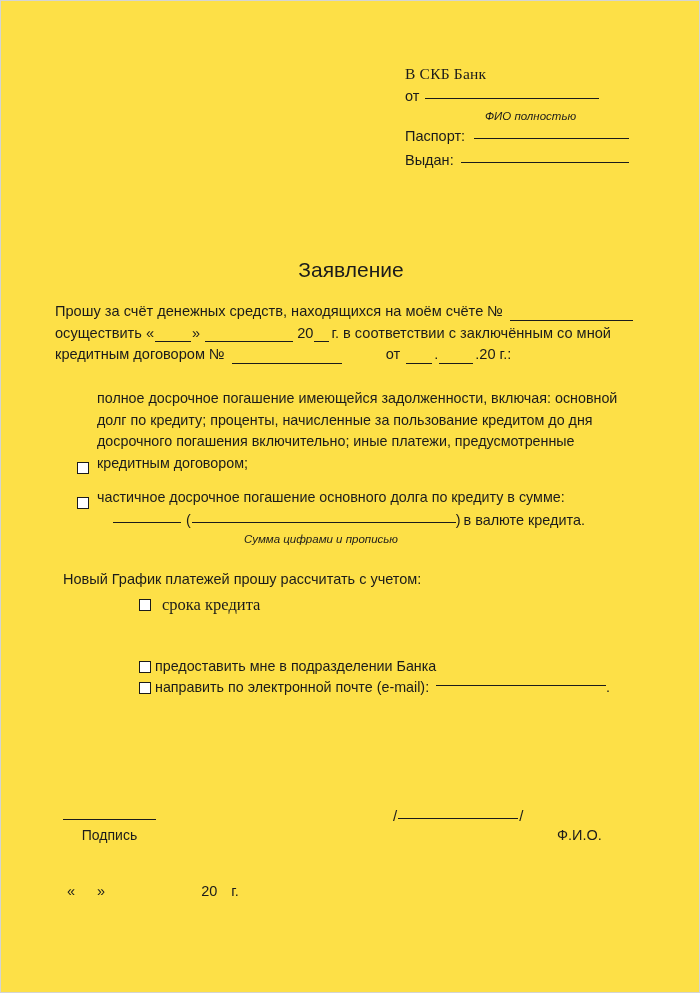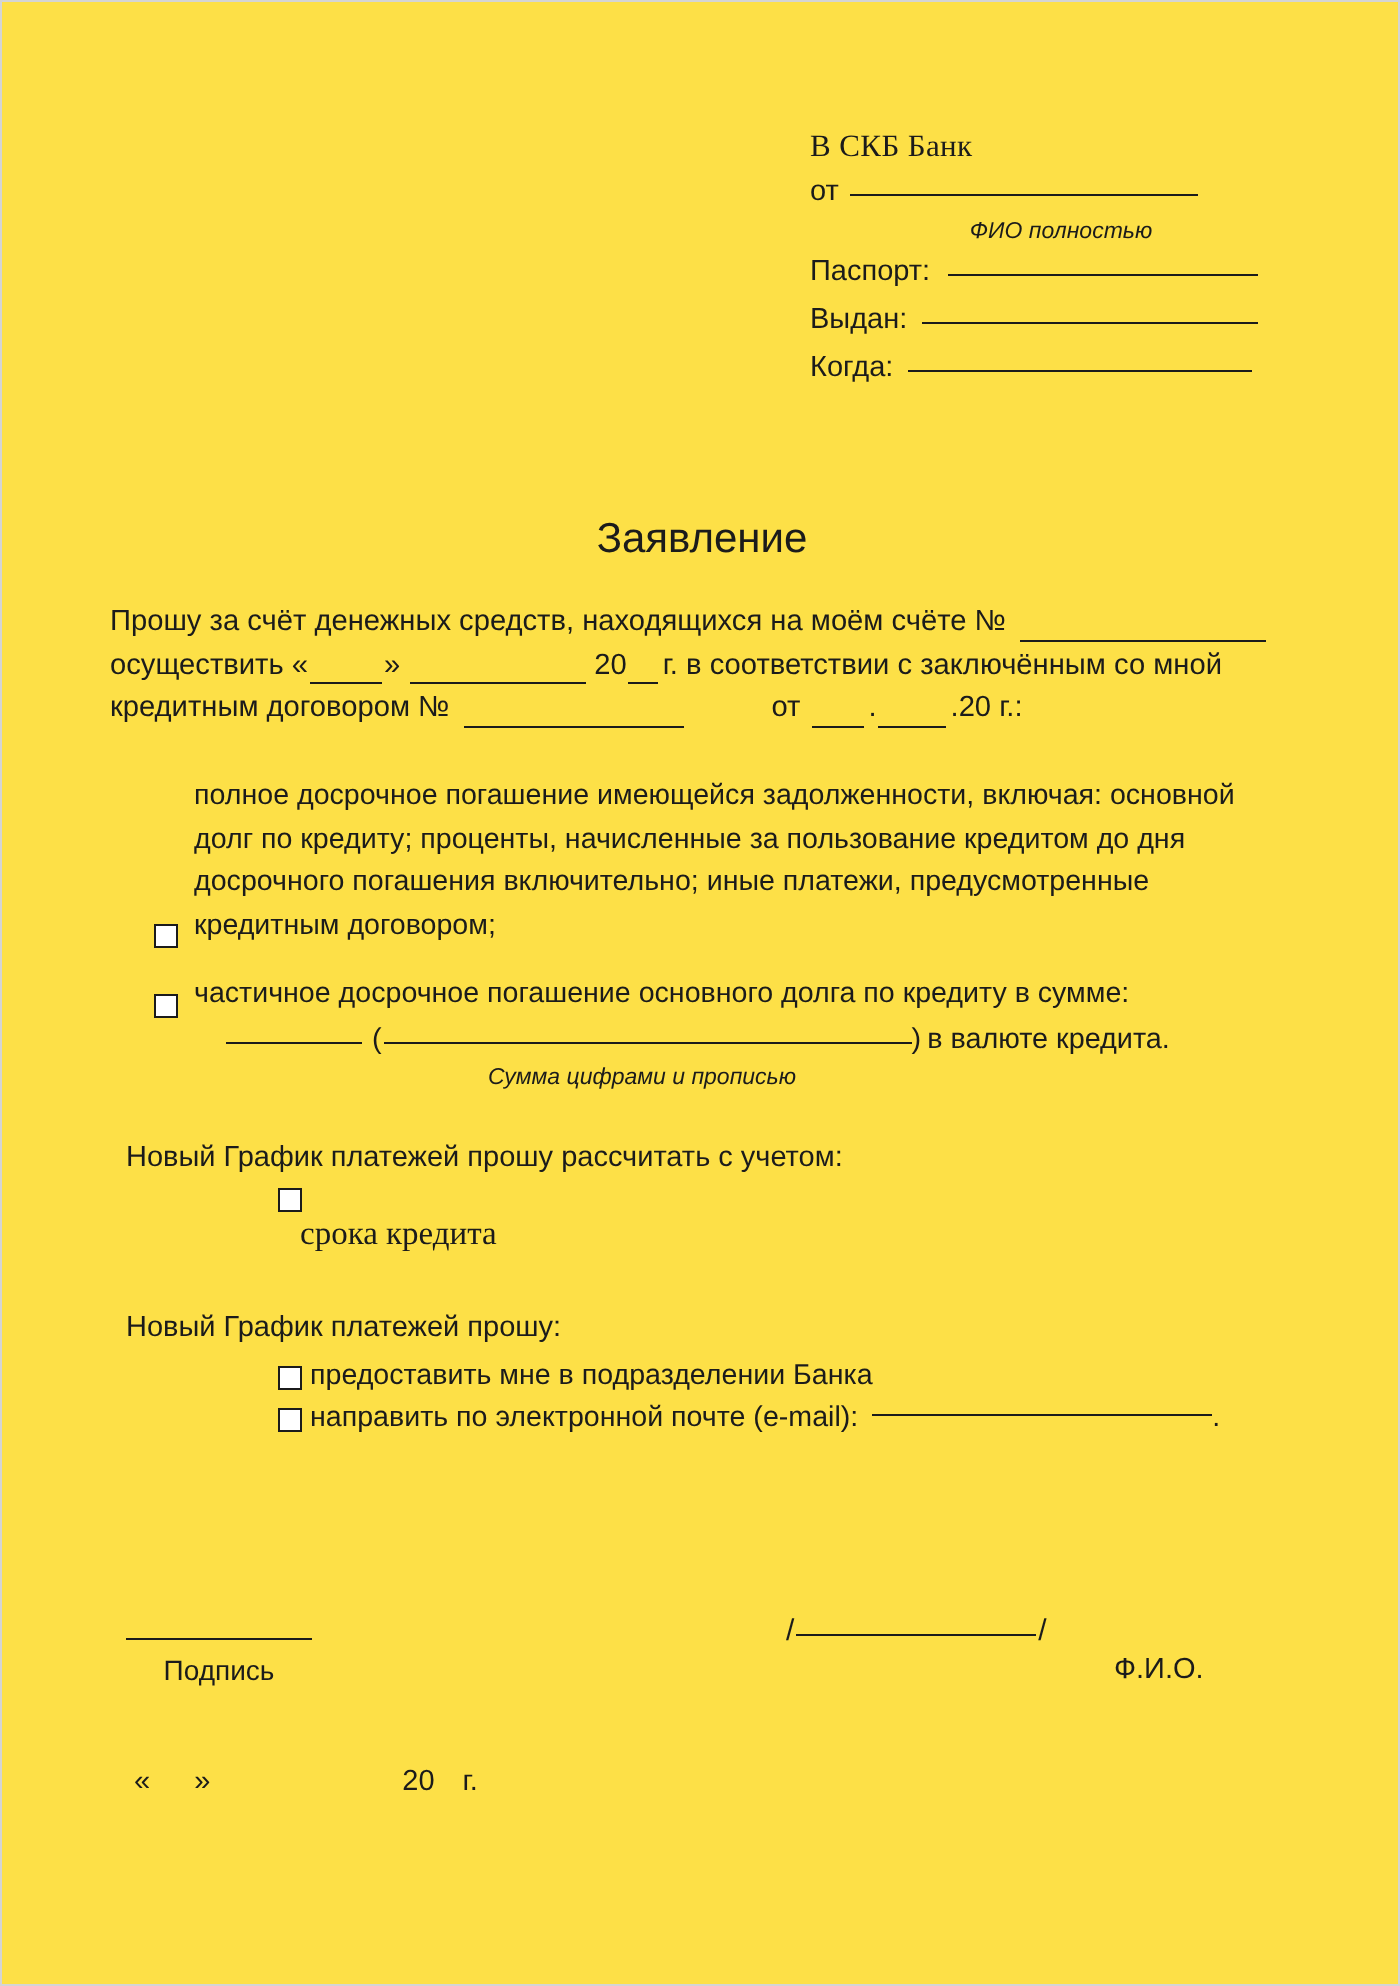--- a/index.html
+++ b/index.html
@@ -140,23 +140,23 @@
     position: absolute;
     left: 62px;
     top: 567px;
     font-size: 14.5px;
     line-height: 22px;
   }
   .sched1-sub {
     margin-left: 76px;
     margin-top: 4px;
     display: flex;
+    align-items: center;
     font-family: "Liberation Serif", serif;
     font-size: 16.5px;
-    flex-direction: column;
   }
   .sched1-sub .cb { margin-top: 0; }
   .sched1-sub .opt-text { margin-left: 11px; }
   .sched2 {
     position: absolute;
     left: 62px;
     top: 652px;
     font-size: 14.5px;
     line-height: 22px;
   }
@@ -234,24 +234,20 @@
     </div>
     <div class="hdr-caption">ФИО полностью</div>
 
     <div class="hdr-row">
       <span class="lbl">Паспорт:</span>
       <span class="rule r-pass"></span>
     </div>
     <div class="hdr-row">
       <span class="lbl">Выдан:</span>
       <span class="rule r-vyd"></span>
-    </div>
-    <div class="hdr-row">
-      <span class="lbl">Когда:</span>
-      <span class="rule r-kogda"></span>
     </div>
   </div>
 
   <div class="doc-title">Заявление</div>
 
   <div class="intro">
     <div class="ln">
       <span>Прошу за счёт денежных средств, находящихся на моём счёте №</span>
       <span class="rule u-acct"></span>
     </div>
@@ -298,21 +294,20 @@
 
   <div class="sched1">
     <div>Новый График платежей прошу рассчитать с учетом:</div>
     <div class="sched1-sub">
       <span class="cb"></span>
       <span class="opt-text">срока кредита</span>
     </div>
   </div>
 
   <div class="sched2">
-    <div>Новый График платежей прошу:</div>
     <div class="sched2-sub">
       <div class="sched2-row">
         <span class="cb"></span>
         <span class="opt-text">предоставить мне в подразделении Банка</span>
       </div>
       <div class="sched2-row">
         <span class="cb"></span>
         <span class="opt-text">направить по электронной почте (e-mail):</span>
         <span class="rule u-email"></span>
         <span>.</span>

